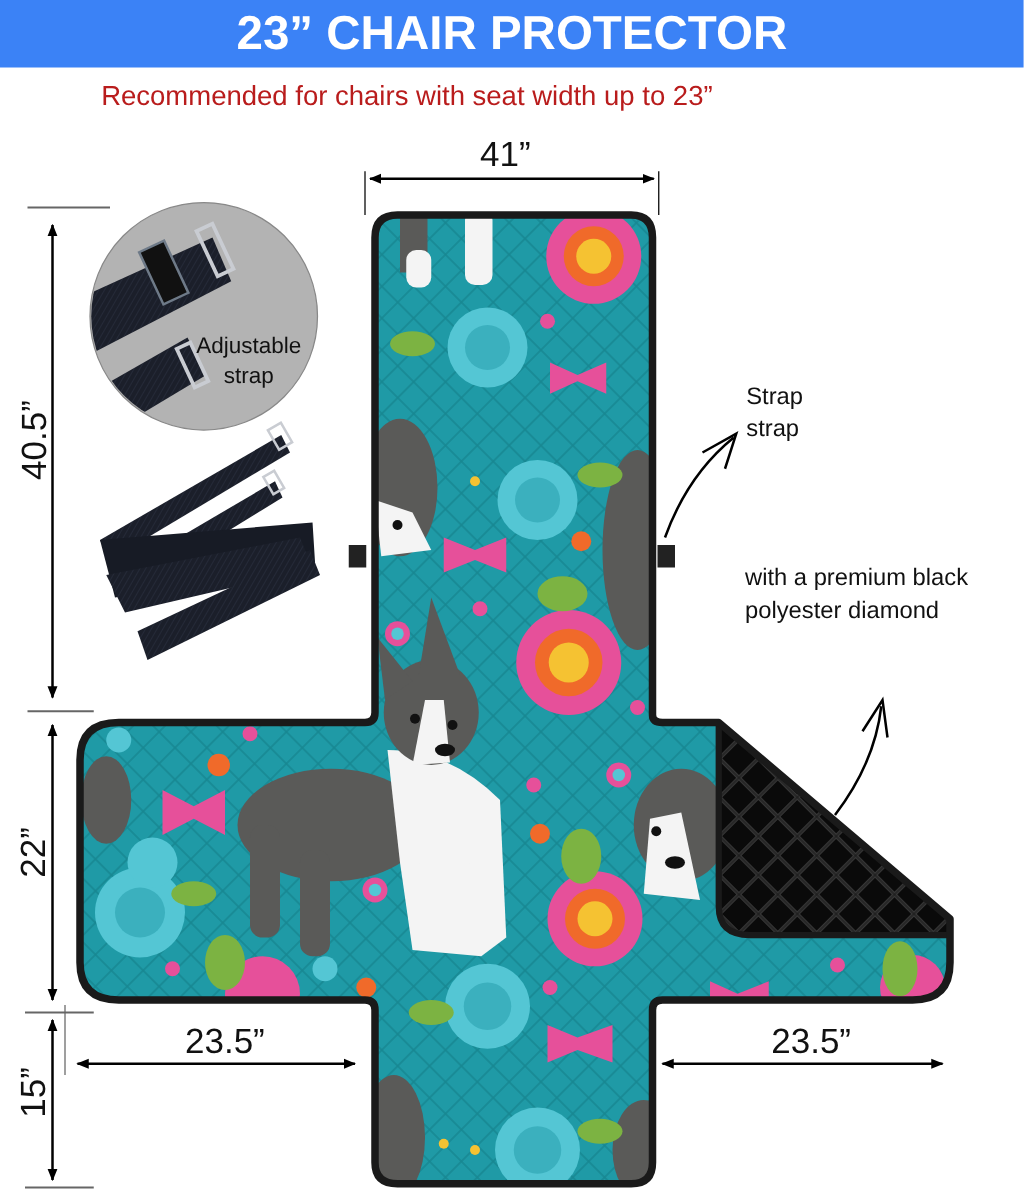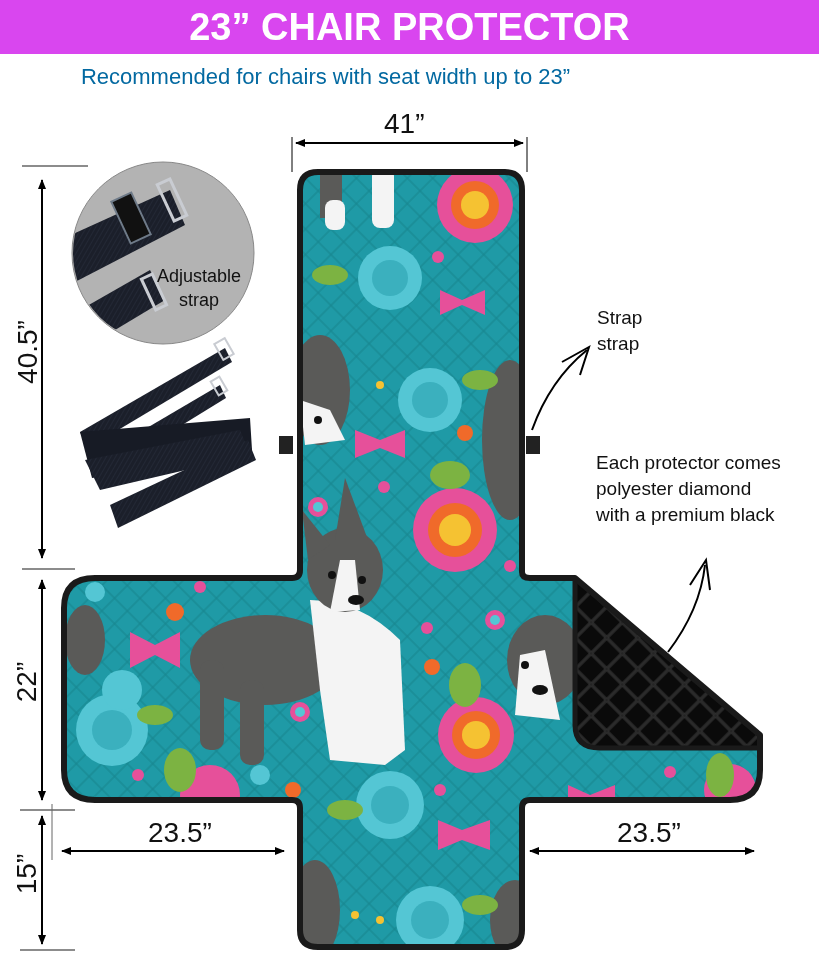--- a/index.html
+++ b/index.html
@@ -1,19 +1,19 @@
 <!DOCTYPE html>
 <html><head>
 <meta charset="utf-8">
 <style>
   html, body { margin:0; padding:0; background:#ffffff; }
   body { width:819px; height:960px; position:relative; overflow:hidden; font-family:"Liberation Sans", "DejaVu Sans", sans-serif; color:#111; }
-  .banner { position:absolute; left:0; top:0; width:819px; height:54px; background:#d946ef; display:flex; align-items:center; justify-content:center; }
+  .banner { position:absolute; left:0; top:0; width:819px; height:54px; background:#3b82f6; display:flex; align-items:center; justify-content:center; }
   .banner-title { color:#fff; font-weight:bold; font-size:38px; letter-spacing:0px; }
-  .subtitle { position:absolute; left:0; width:651px; top:64px; text-align:center; font-size:22px; color:#0369a1; }
+  .subtitle { position:absolute; left:0; width:651px; top:64px; text-align:center; font-size:22px; color:#b91c1c; }
   .dim-label { position:absolute; font-size:28px; color:#111; }
   .dim-vert { transform-origin:center; transform:rotate(-90deg); white-space:nowrap; }
   .note { position:absolute; font-size:19px; line-height:26px; color:#111; }
   svg { position:absolute; left:0; top:0; }
   .strap-circle-label { position:absolute; font-size:18px; line-height:24px; color:#111; text-align:center; }
 </style>
 </head>
 <body>
 
 <div class="banner">
@@ -229,16 +229,15 @@
 <div class="dim-label dim-vert" style="left:-8px; top:666px; width:70px; text-align:center;">22”</div>
 <div class="dim-label dim-vert" style="left:-8px; top:858px; width:70px; text-align:center;">15”</div>
 <div class="dim-label" style="left:148px; top:817px;">23.5”</div>
 <div class="dim-label" style="left:617px; top:817px;">23.5”</div>
 
 <div class="note" style="left:597px; top:305px;">
   <div>Strap</div>
   <div>strap</div>
 </div>
 <div class="note" style="left:596px; top:450px;">
-  <div>Each protector comes</div>
+  <div>with a premium black</div>
   <div>polyester diamond</div>
-  <div>with a premium black</div>
 </div>
 
 </body></html>

